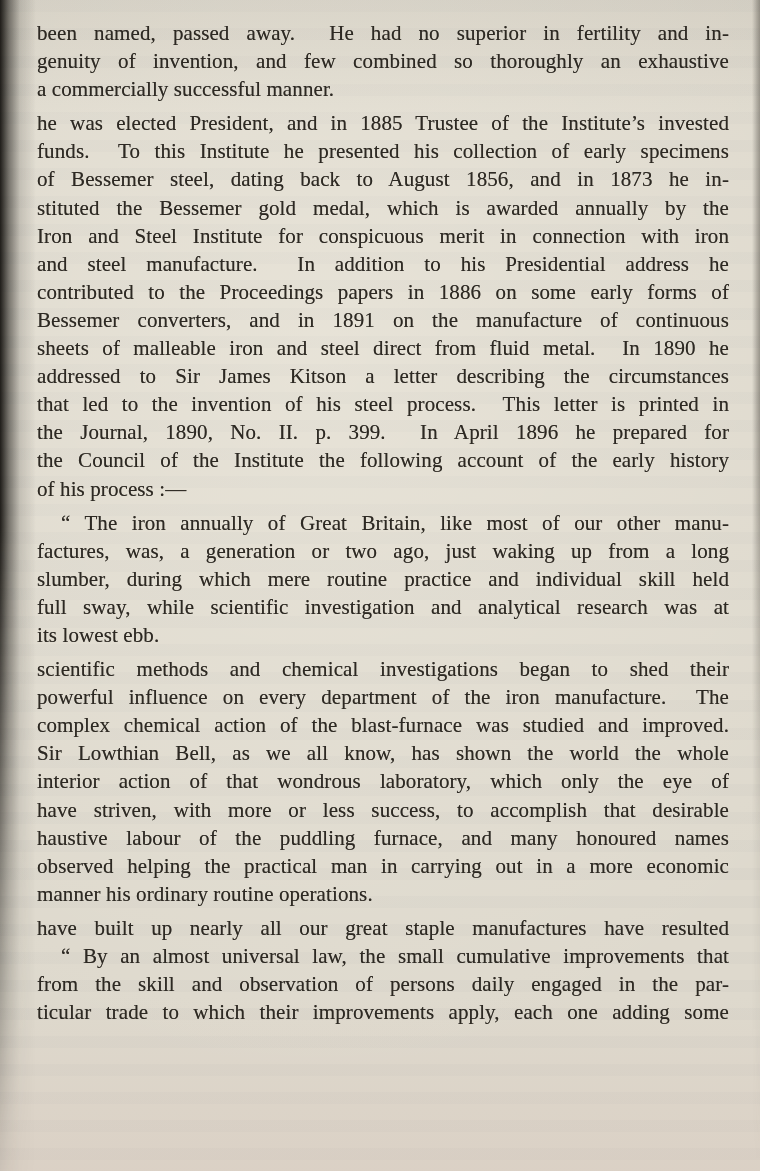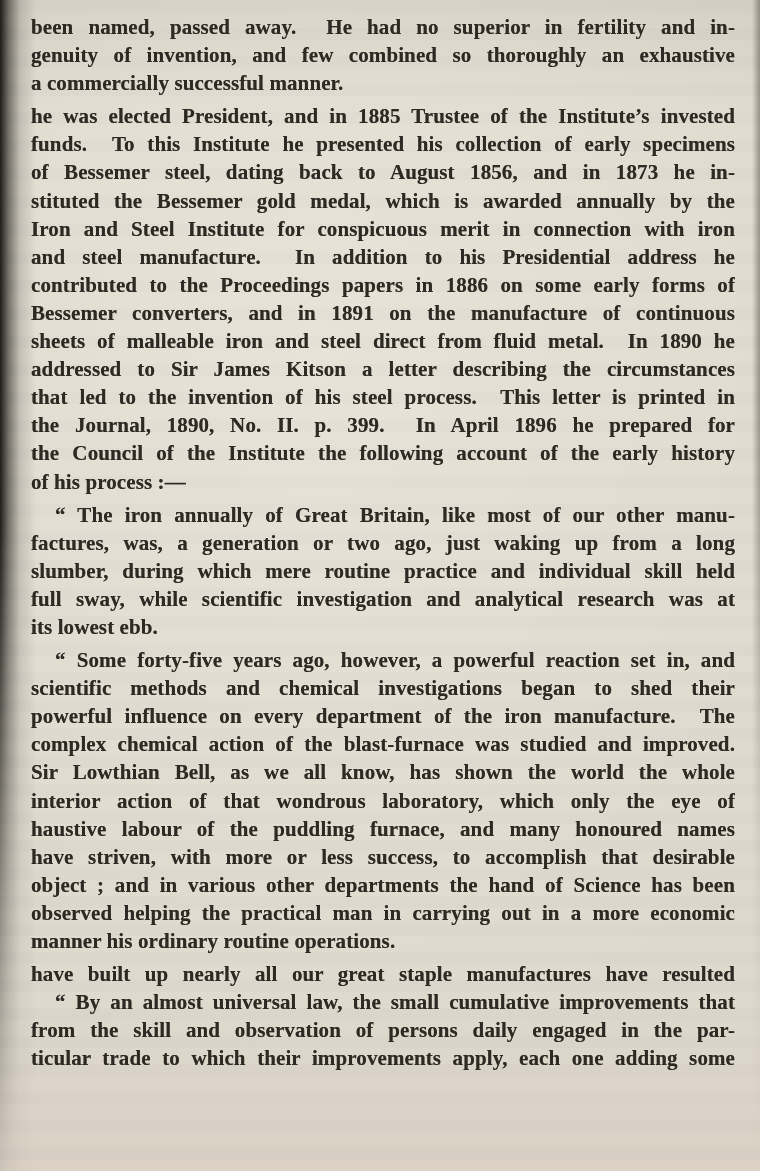--- a/index.html
+++ b/index.html
@@ -51,21 +51,21 @@
   
   .page-text {
     position: absolute;
     left: 31px;
     right: 25px;
     top: 13px;
     z-index: 2;
     color: var(--ink);
     text-shadow: 0 0 0.5px rgba(45,41,35,0.55);
   }
-  .para { margin: 0; font-weight: bold; }
+  .para { margin: 6px; }
   .para + .para { margin-top: 5px; }
   .line {
     font-size: 21px;
     line-height: 28.1px;
     height: 28.1px;
     overflow: hidden;
     text-align: justify;
     text-align-last: justify;
     white-space: normal;
     letter-spacing: 0.1px;
@@ -102,29 +102,27 @@
       <div class="line no-just">of his process :—</div>
     </div>
     <div class="para">
       <div class="line indent">“ The iron annually of Great Britain, like most of our other manu-</div>
       <div class="line">factures, was, a generation or two ago, just waking up from a long</div>
       <div class="line">slumber, during which mere routine practice and individual skill held</div>
       <div class="line">full sway, while scientific investigation and analytical research was at</div>
       <div class="line no-just">its lowest ebb.</div>
     </div>
     <div class="para">
-      <div class="line indent">“ Some forty-five years ago, however, a powerful reaction set in, and</div>
       <div class="line">scientific methods and chemical investigations began to shed their</div>
       <div class="line">powerful influence on every department of the iron manufacture.&nbsp; The</div>
       <div class="line">complex chemical action of the blast-furnace was studied and improved.</div>
       <div class="line">Sir Lowthian Bell, as we all know, has shown the world the whole</div>
       <div class="line">interior action of that wondrous laboratory, which only the eye of</div>
+      <div class="line">have striven, with more or less success, to accomplish that desirable</div>
       <div class="line">haustive labour of the puddling furnace, and many honoured names</div>
-      <div class="line">have striven, with more or less success, to accomplish that desirable</div>
-      <div class="line">object ; and in various other departments the hand of Science has been</div>
       <div class="line">observed helping the practical man in carrying out in a more economic</div>
       <div class="line no-just">manner his ordinary routine operations.</div>
     </div>
     <div class="para">
       <div class="line">have built up nearly all our great staple manufactures have resulted</div>
       <div class="line indent">“ By an almost universal law, the small cumulative improvements that</div>
       <div class="line">from the skill and observation of persons daily engaged in the par-</div>
       <div class="line">ticular trade to which their improvements apply, each one adding some</div>
     </div>
   </div>

